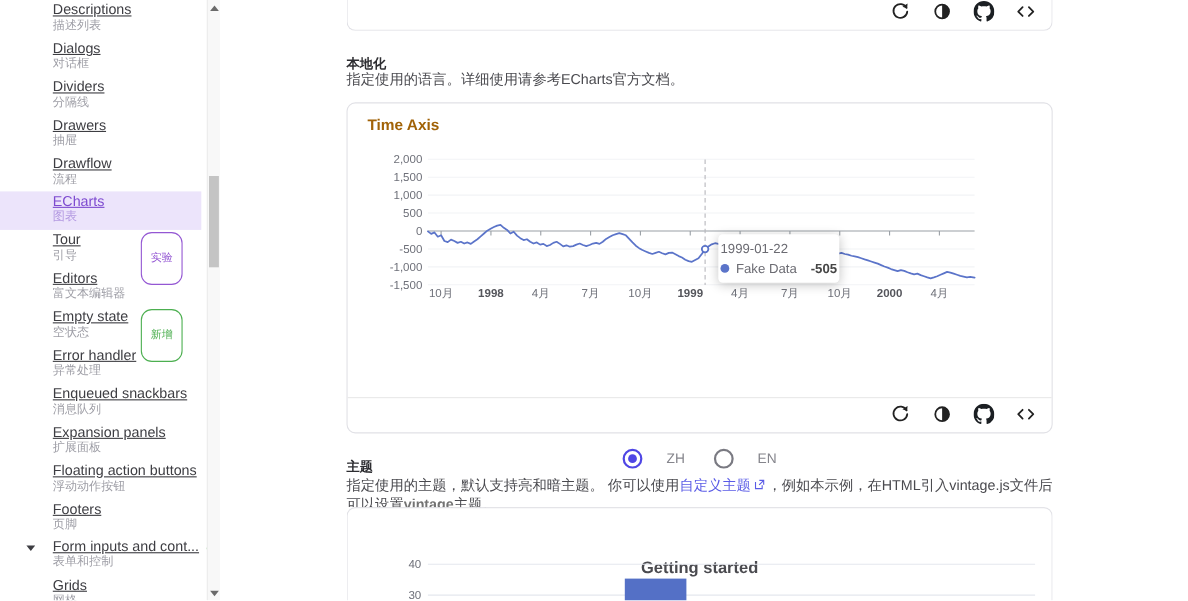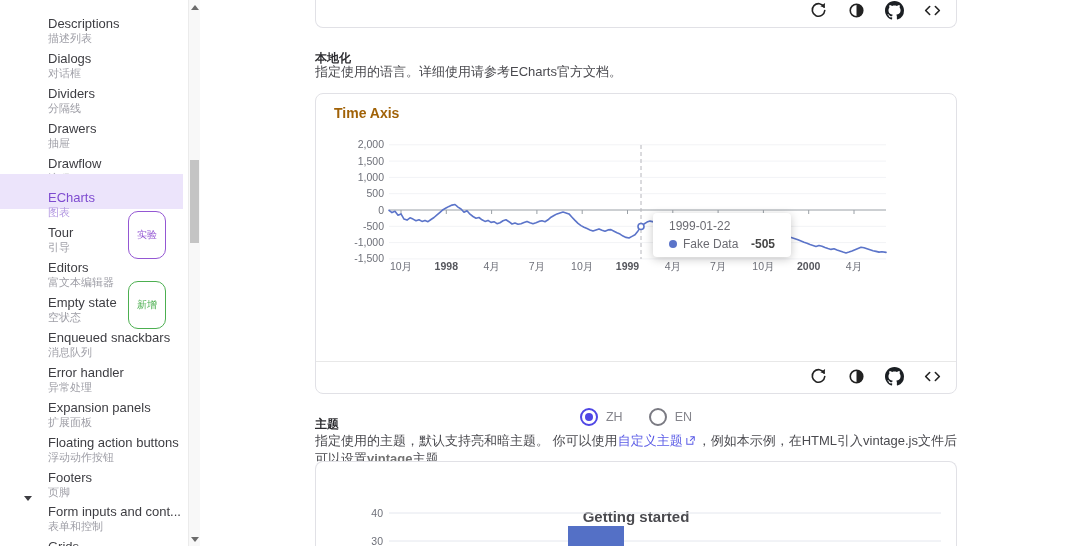--- a/index.html
+++ b/index.html
@@ -2,21 +2,21 @@
 <html><head>
 <meta charset="utf-8">
 <style>
   html,body{margin:0;padding:0;background:#fff;}
   .page{position:relative;width:1080px;height:546px;overflow:hidden;background:#fff;
         font-family:"Liberation Sans",sans-serif;-webkit-font-smoothing:antialiased;}
 
   
   .sidebar{position:absolute;left:0;top:0;width:188px;height:546px;background:#fff;padding-top:0;}
   .side-item{position:relative;height:34.9px;padding-left:48px;box-sizing:border-box;cursor:pointer;}
-  .side-item .ttl{font-size:13px;line-height:16px;color:#3d3d42;padding-top:16px;white-space:nowrap;}
+  .side-item .ttl{font-size:13px;line-height:16px;color:#3d3d42;padding-top:1px;white-space:nowrap;text-decoration:underline;}
   .side-item .sub{font-size:11px;line-height:13px;color:#9e9ea6;white-space:nowrap;}
   .side-item.active{background:#ece4fb;width:183px;}
   .side-item.active .ttl{color:#7e4bd0;}
   .side-item.active .sub{color:#b49ae2;}
   .side-badge{position:absolute;right:22px;top:2px;font-size:10px;line-height:14px;padding:16px 8px;
               border-radius:10px;border:1px solid currentColor;background:#fff;}
   .caret{position:absolute;left:24px;top:8px;width:0;height:0;
          border-left:4px solid transparent;border-right:4px solid transparent;border-top:5px solid #3d3d42;}
   .green-dot{display:inline-block;width:7px;height:7px;border-radius:50%;background:#4caf50;margin-left:7px;vertical-align:middle;}
 
@@ -38,33 +38,33 @@
   .section-heading{position:absolute;left:315px;font-size:12px;font-weight:700;color:#2d2d31;}
   .section-desc{position:absolute;left:315px;font-size:13px;color:#4a4a4f;}
   .section-desc a{color:#5a5be6;text-decoration:none;}
   .section-desc b{color:#737373;}
 
   .chart-title{position:absolute;left:18px;top:11px;font-size:14px;font-weight:700;color:#a16207;}
   .chart-title-center{position:absolute;left:0;right:0;top:10px;text-align:center;font-size:15px;font-weight:700;color:#4a4a4f;margin-top:36px;}
 
   
   .ttip{position:absolute;left:337px;top:119px;width:106px;background:#fff;border-radius:4px;
-        box-shadow:0 2px 10px rgba(0,0,0,.22);padding:6px 16px;z-index:5;}
+        box-shadow:0 2px 10px rgba(0,0,0,.22);padding:6px 2px;z-index:5;}
   .ttip .d{font-size:12px;color:#6b6b72;line-height:15px;}
   .ttip .row{display:flex;align-items:center;margin-top:3px;font-size:12px;color:#6b6b72;}
   .ttip .dot{width:8px;height:8px;border-radius:50%;background:#5b74c9;margin-right:6px;flex:none;}
   .ttip .val{margin-left:auto;font-weight:700;color:#464646;}
 
   
   .radio-row{position:absolute;left:0;right:0;top:314px;display:flex;justify-content:center;gap:26px;}
   .radio{display:flex;align-items:center;cursor:pointer;}
   .radio .circ{width:14px;height:14px;border-radius:50%;border:2px solid #7a7a82;position:relative;box-sizing:content-box;}
   .radio.sel .circ{border-color:#4f46e5;}
   .radio.sel .circ::after{content:"";position:absolute;left:3px;top:3px;width:8px;height:8px;border-radius:50%;background:#4f46e5;}
-  .radio .lbl{margin-left:8px;font-size:12.5px;color:#85858c;}
+  .radio .lbl{margin-left:22px;font-size:12.5px;color:#85858c;}
   svg{display:block;}
 </style>
 </head>
 <body>
 
 <div class="page">
 
   <nav class="sidebar" id="sidebar">
       <div class="side-item">
         <div class="ttl">Descriptions</div>
@@ -98,26 +98,26 @@
       <div class="side-item">
         <div class="ttl">Editors</div>
         <div class="sub">富文本编辑器</div>
       </div>
       <div class="side-item">
         <div class="ttl">Empty state</div>
         <div class="sub">空状态</div>
         <span class="side-badge" style="color: rgb(76, 175, 80);">新增</span>
       </div>
       <div class="side-item">
+        <div class="ttl">Error handler</div>
+        <div class="sub">异常处理</div>
+      </div>
+      <div class="side-item">
         <div class="ttl">Enqueued snackbars</div>
         <div class="sub">消息队列</div>
-      </div>
-      <div class="side-item">
-        <div class="ttl">Error handler</div>
-        <div class="sub">异常处理</div>
       </div>
       <div class="side-item">
         <div class="ttl">Expansion panels</div>
         <div class="sub">扩展面板</div>
       </div>
       <div class="side-item">
         <div class="ttl">Floating action buttons</div>
         <div class="sub">浮动动作按钮</div>
       </div>
       <div class="side-item">

